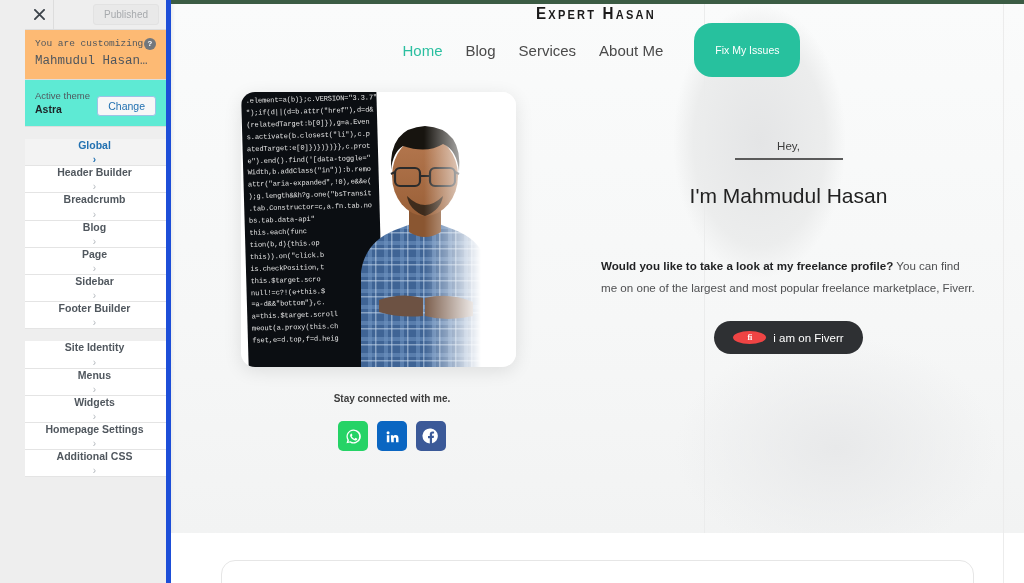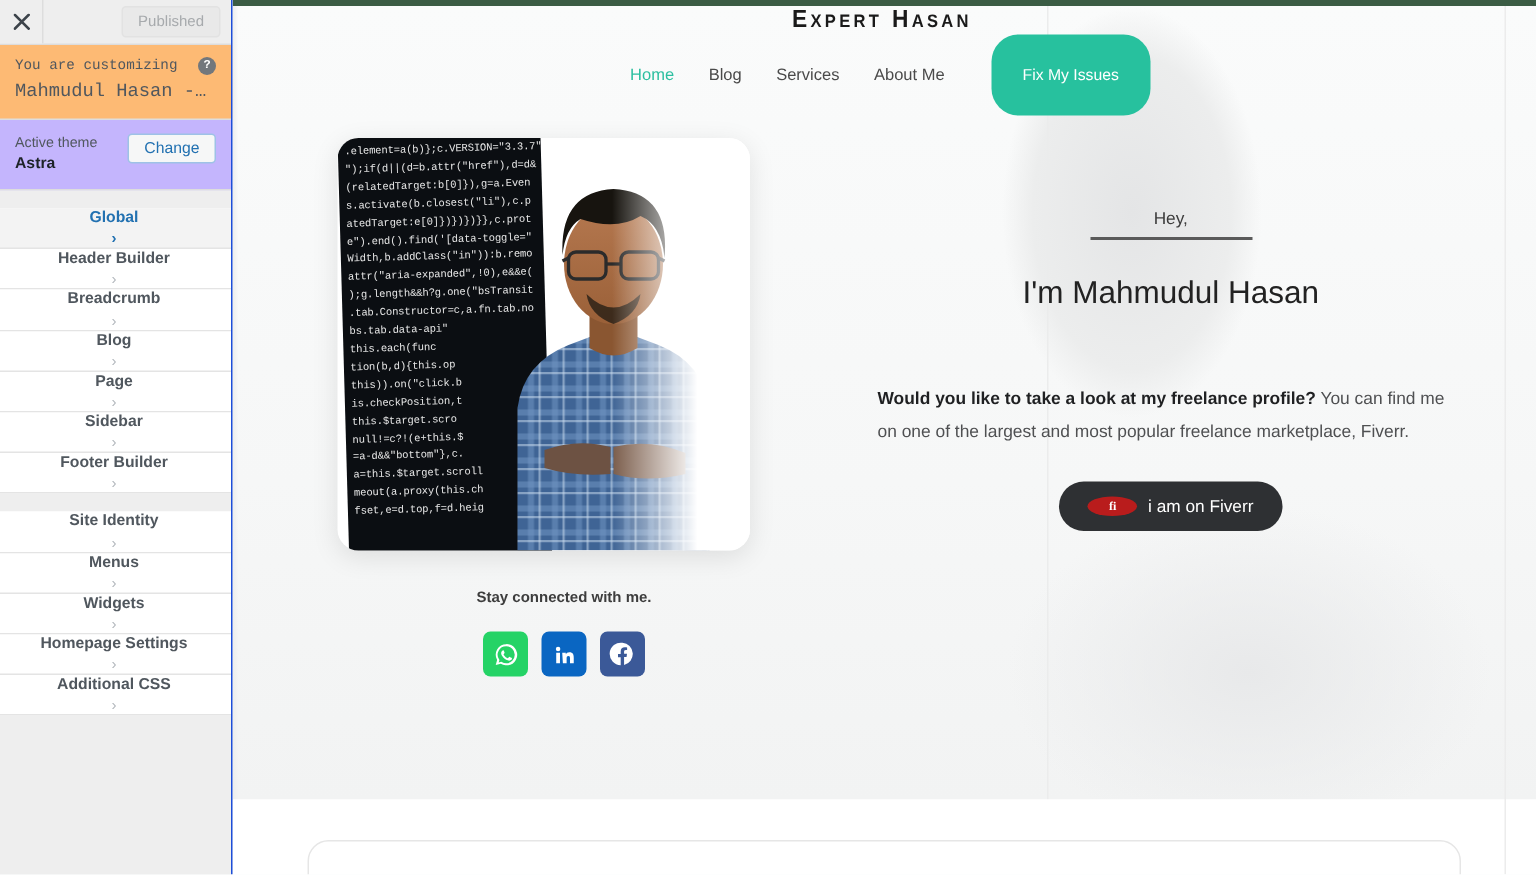--- a/index.html
+++ b/index.html
@@ -6,25 +6,26 @@
   html, body {
     width: 1024px; height: 583px;
     overflow: hidden;
     font-family: "Liberation Sans", sans-serif;
     background: #ffffff;
   }
   .screen { position: relative; width: 1024px; height: 583px; display: flex; }
 
   
   .customizer {
-    width: 155px; height: 583px;
+    width: 171px; height: 583px;
     background: #eeeeee;
     display: flex; flex-direction: column;
     position: relative; z-index: 5;
-    border-right: 1px solid #1d4ed8;
+    border-right: 5px solid #1d4ed8;
+    padding-left: 25px;
   }
   .cz-topbar {
     height: 30px; background: #eeeeee;
     display: flex; align-items: stretch;
     border-bottom: 1px solid #dddddd;
   }
   .cz-close {
     width: 29px; display: flex; align-items: center; justify-content: center;
     border-right: 1px solid #dddddd;
     color: #3c434a; font-size: 13px; background: #eeeeee;
@@ -48,23 +49,23 @@
     line-height: 17px;
   }
   .cz-help {
     position: absolute; right: 10px; top: 8px;
     width: 12px; height: 12px; border-radius: 50%;
     background: #72777c; color: #ffffff;
     font-size: 8px; line-height: 12px; text-align: center;
     font-weight: bold;
   }
   .cz-theme {
-    background: #c4b5fd; border-bottom: 1px solid #dddddd;
+    background: #5eead4; border-bottom: 1px solid #dddddd;
     padding: 9px 10px 10px 10px;
-    display: flex; align-items: flex-start; justify-content: space-between;
+    display: flex; align-items: flex-end; justify-content: space-between;
   }
   .cz-theme-txt { line-height: 13px; }
   .cz-theme-label { font-size: 9.5px; color: #50575e; display: block; }
   .cz-theme-name { font-size: 10.5px; color: #1d2327; font-weight: bold; display: block; margin-top: 1px; }
   .cz-change {
     font-size: 10.5px; color: #2271b1;
     background: #f6f7f7; border: 1px solid #9ec2e6;
     border-radius: 3px; padding: 3px 10px;
   }
   .cz-gap { height: 12px; background: #eeeeee; }
@@ -120,21 +121,21 @@
   }
   .logo {
     font-family: "Liberation Sans", sans-serif;
     font-weight: bold; font-size: 16.5px;
     letter-spacing: 2.4px; color: #1a1a1a;
     font-variant: small-caps;
     transform: scaleX(0.92); transform-origin: left center;
   }
   .nav { display: flex; align-items: center; gap: 23px; }
   .nav a {
-    font-size: 11px; color: #4a4a4a; text-decoration: none;
+    font-size: 15px; color: #4a4a4a; text-decoration: none;
     white-space: nowrap;
     text-align: right;
   }
   .nav a.active { color: #2bbfa0; }
   .cta-btn {
     background: #27c19e; color: #ffffff;
     font-size: 10.5px; border: none; border-radius: 18px;
     padding: 21px 21px; white-space: nowrap; cursor: pointer;
     margin-left: 8px;
   }
@@ -204,21 +205,21 @@
   .hero-p2 b { color: #1f2022; font-weight: bold; }
   .fiverr-btn {
     margin-top: 22px;
     display: inline-flex; align-items: center; gap: 7px;
     background: #2e3033; color: #ffffff;
     border: none; border-radius: 19px;
     padding: 10px 19px; font-size: 11.5px; cursor: pointer;
   }
   .fiverr-dot {
     width: 33px; height: 13px; border-radius: 50%;
-    background: #b91c1c; display:flex; align-items:center; justify-content:center;
+    background: #ef4444; display:flex; align-items:center; justify-content:center;
     font-size: 8px; color: #ffffff; font-weight: bold; line-height: 1;
     font-family: "Liberation Serif", serif;
   }
 
   .next-section {
     position: relative; height: 54px; background: #ffffff;
   }
   .next-card {
     position: absolute; left: 50px; right: 50px; top: 27px;
     height: 120px;

